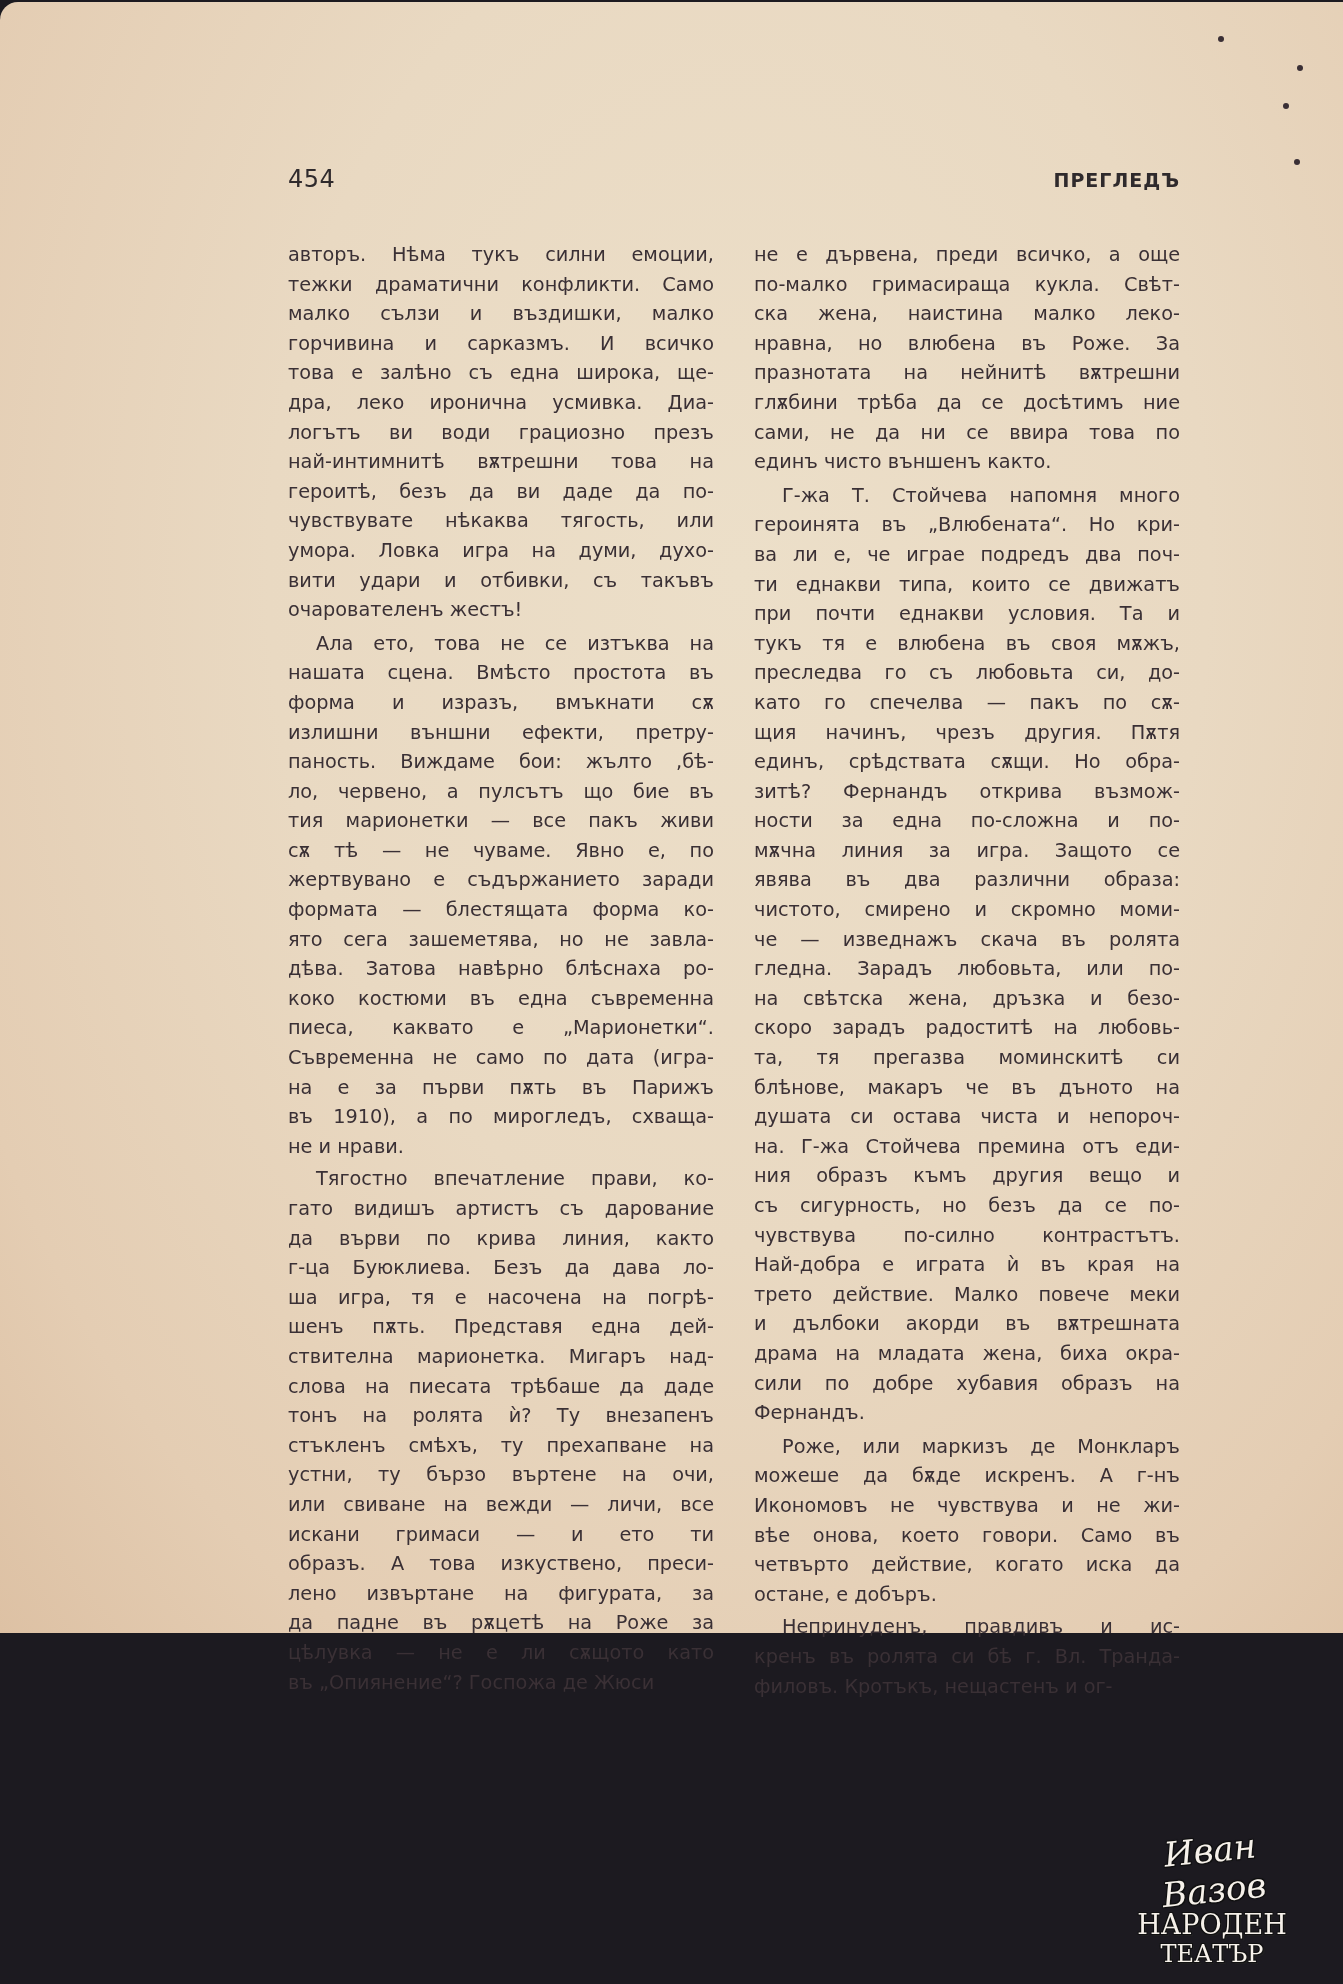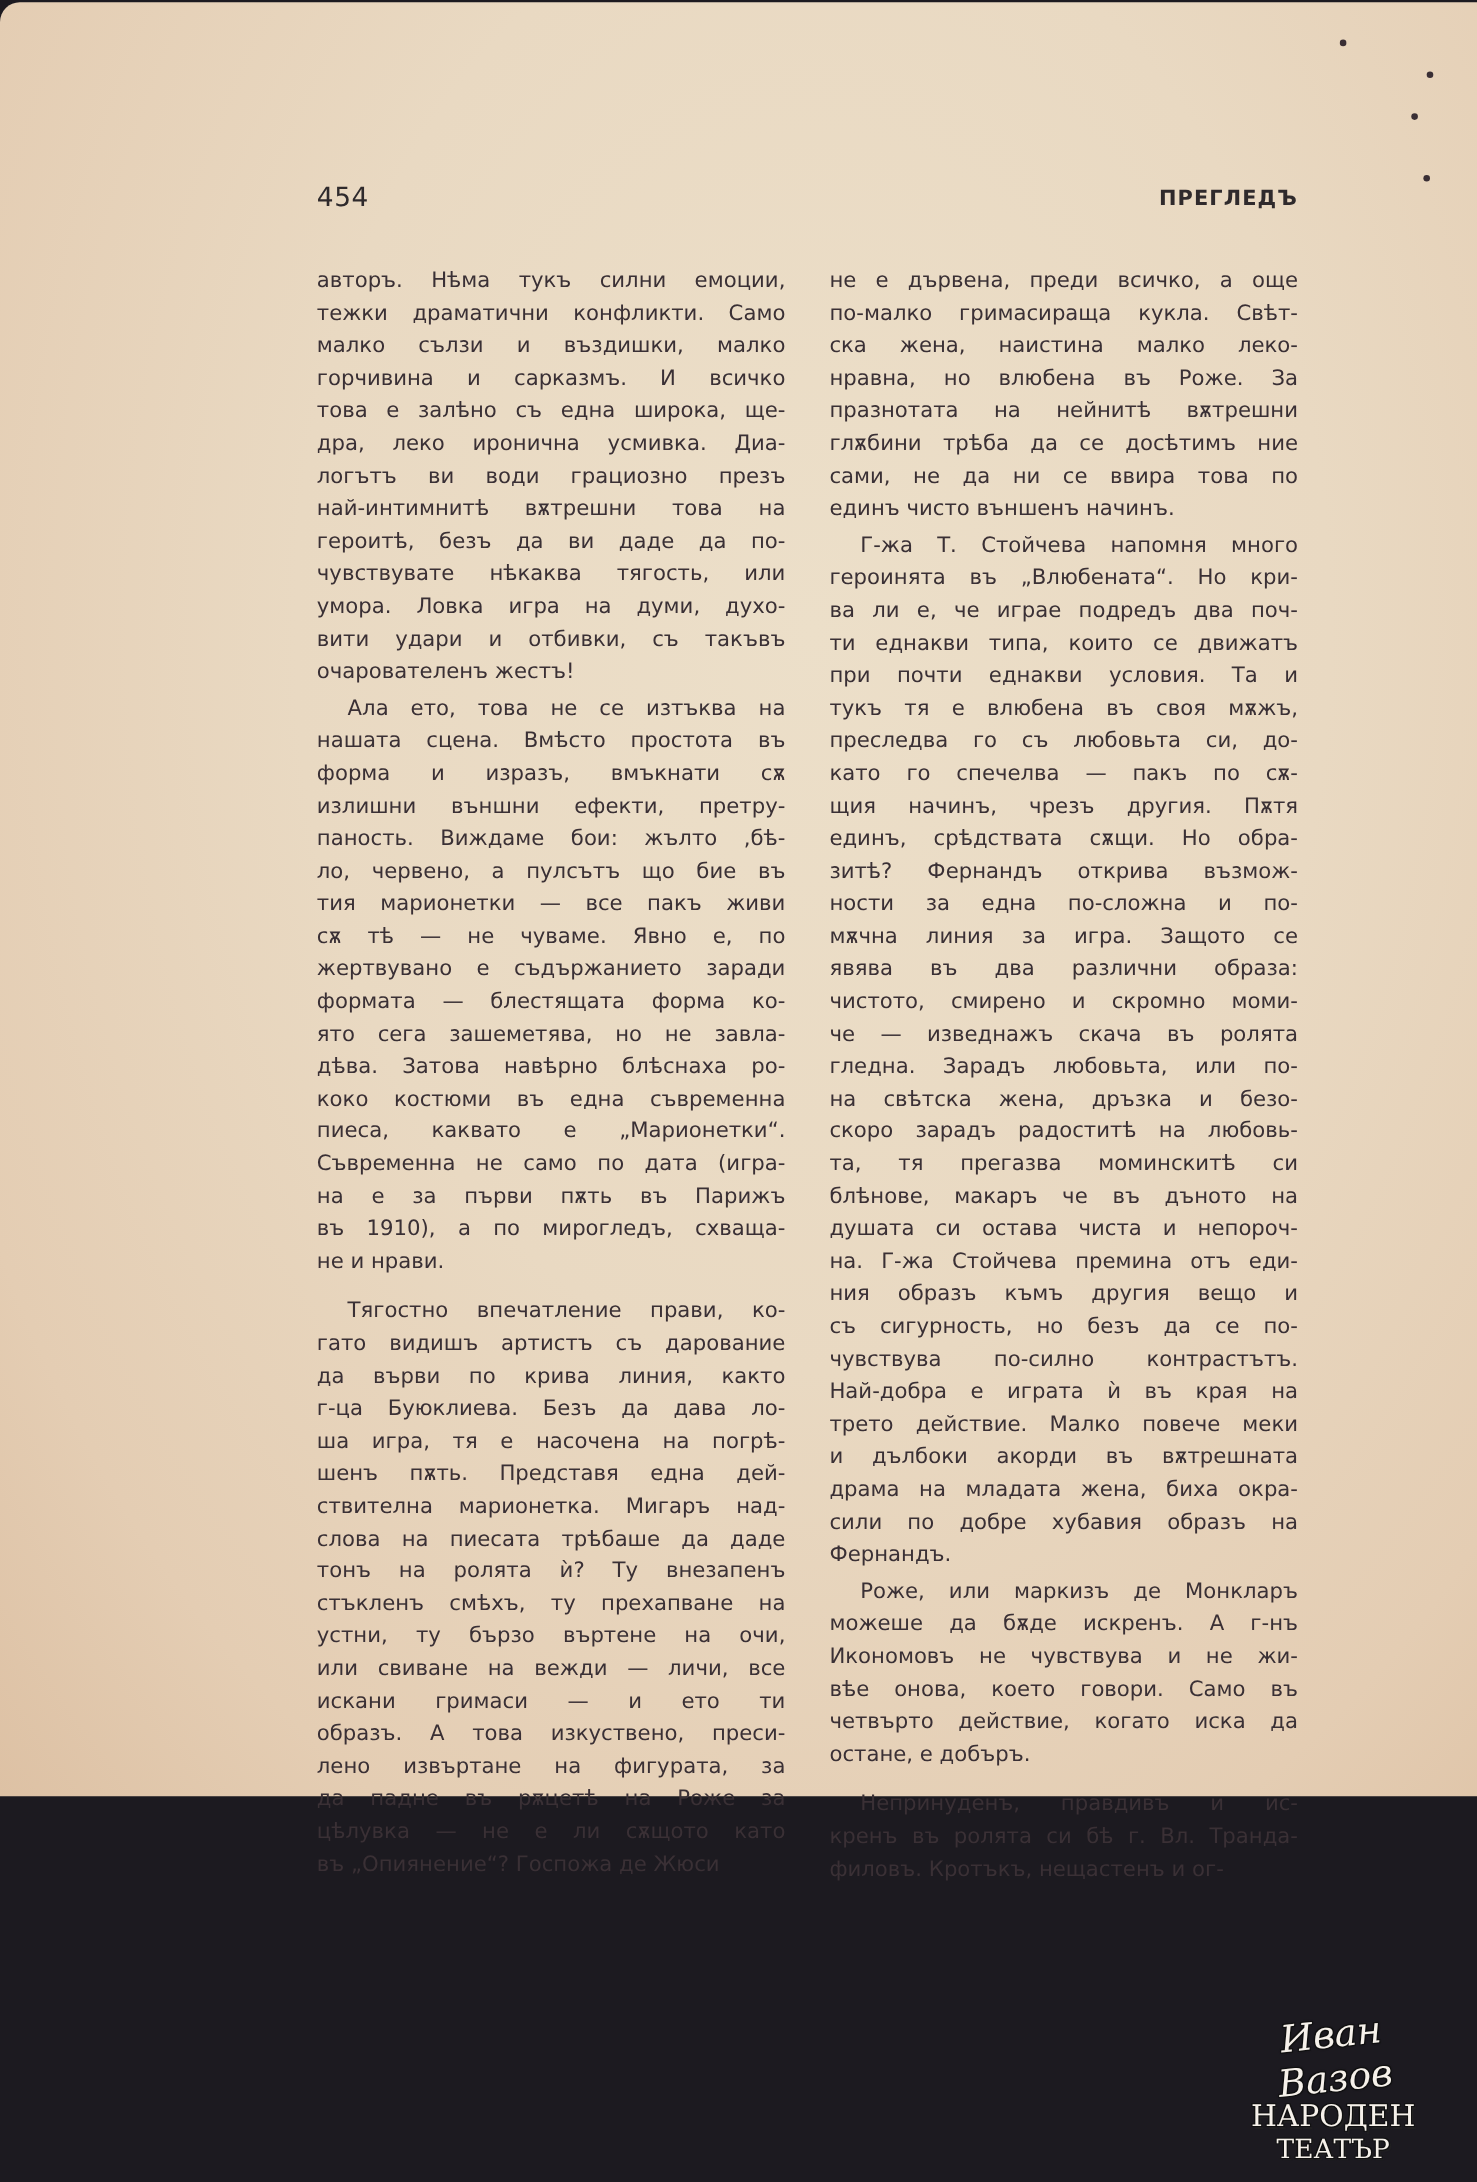--- a/index.html
+++ b/index.html
@@ -34,21 +34,21 @@
     font-family: "DejaVu Sans", sans-serif;
     font-size: 19.3px; line-height: 29.6px;
   }
   .col-left { left: 288px; }
   .col-right { left: 754px; }
   .para { margin: 0; text-align: justify; }
   .para .ln { display: block; text-align: justify; text-align-last: justify; white-space: nowrap; }
   .para .ln.last { text-align-last: left; }
   .para.indent .ln.first { padding-left: 28px; }
   .para.gap { margin-top: 4px; }
-  .para.gap-lg { margin-top: 15px; }
+  .para.gap-lg { margin-top: 3px; }
   .logo {
     position: absolute; left: 1122px; top: 1828px; width: 180px; height: 120px;
     text-align: center; color: #fff;
   }
   .logo-script {
     font-family: "DejaVu Serif", serif; font-style: italic; font-size: 34px; line-height: 40px;
     color: #f6f1ea; text-shadow: 0 0 2px #111, 1px 1px 0 #111, -1px -1px 0 #111, 1px -1px 0 #111, -1px 1px 0 #111;
     transform: rotate(-6deg);
   }
   .logo-line {
@@ -130,21 +130,21 @@
     </div>
   <div class="column col-right" id="col-right">
       <p class="para">
         <span class="ln first">не е дървена, преди всичко, а още</span>
         <span class="ln">по-малко гримасираща кукла. Свѣт-</span>
         <span class="ln">ска жена, наистина малко леко-</span>
         <span class="ln">нравна, но влюбена въ Роже. За</span>
         <span class="ln">празнотата на нейнитѣ вѫтрешни</span>
         <span class="ln">глѫбини трѣба да се досѣтимъ ние</span>
         <span class="ln">сами, не да ни се ввира това по</span>
-        <span class="ln last">единъ чисто външенъ начинъ.</span>
+        <span class="ln last">единъ чисто външенъ както.</span>
       </p>
       <p class="para indent gap">
         <span class="ln first">Г-жа Т. Стойчева напомня много</span>
         <span class="ln">героинята въ „Влюбената“. Но кри-</span>
         <span class="ln">ва ли е, че играе подредъ два поч-</span>
         <span class="ln">ти еднакви типа, които се движатъ</span>
         <span class="ln">при почти еднакви условия. Та и</span>
         <span class="ln">тукъ тя е влюбена въ своя мѫжъ,</span>
         <span class="ln">преследва го съ любовьта си, до-</span>
         <span class="ln">като го спечелва — пакъ по сѫ-</span>

